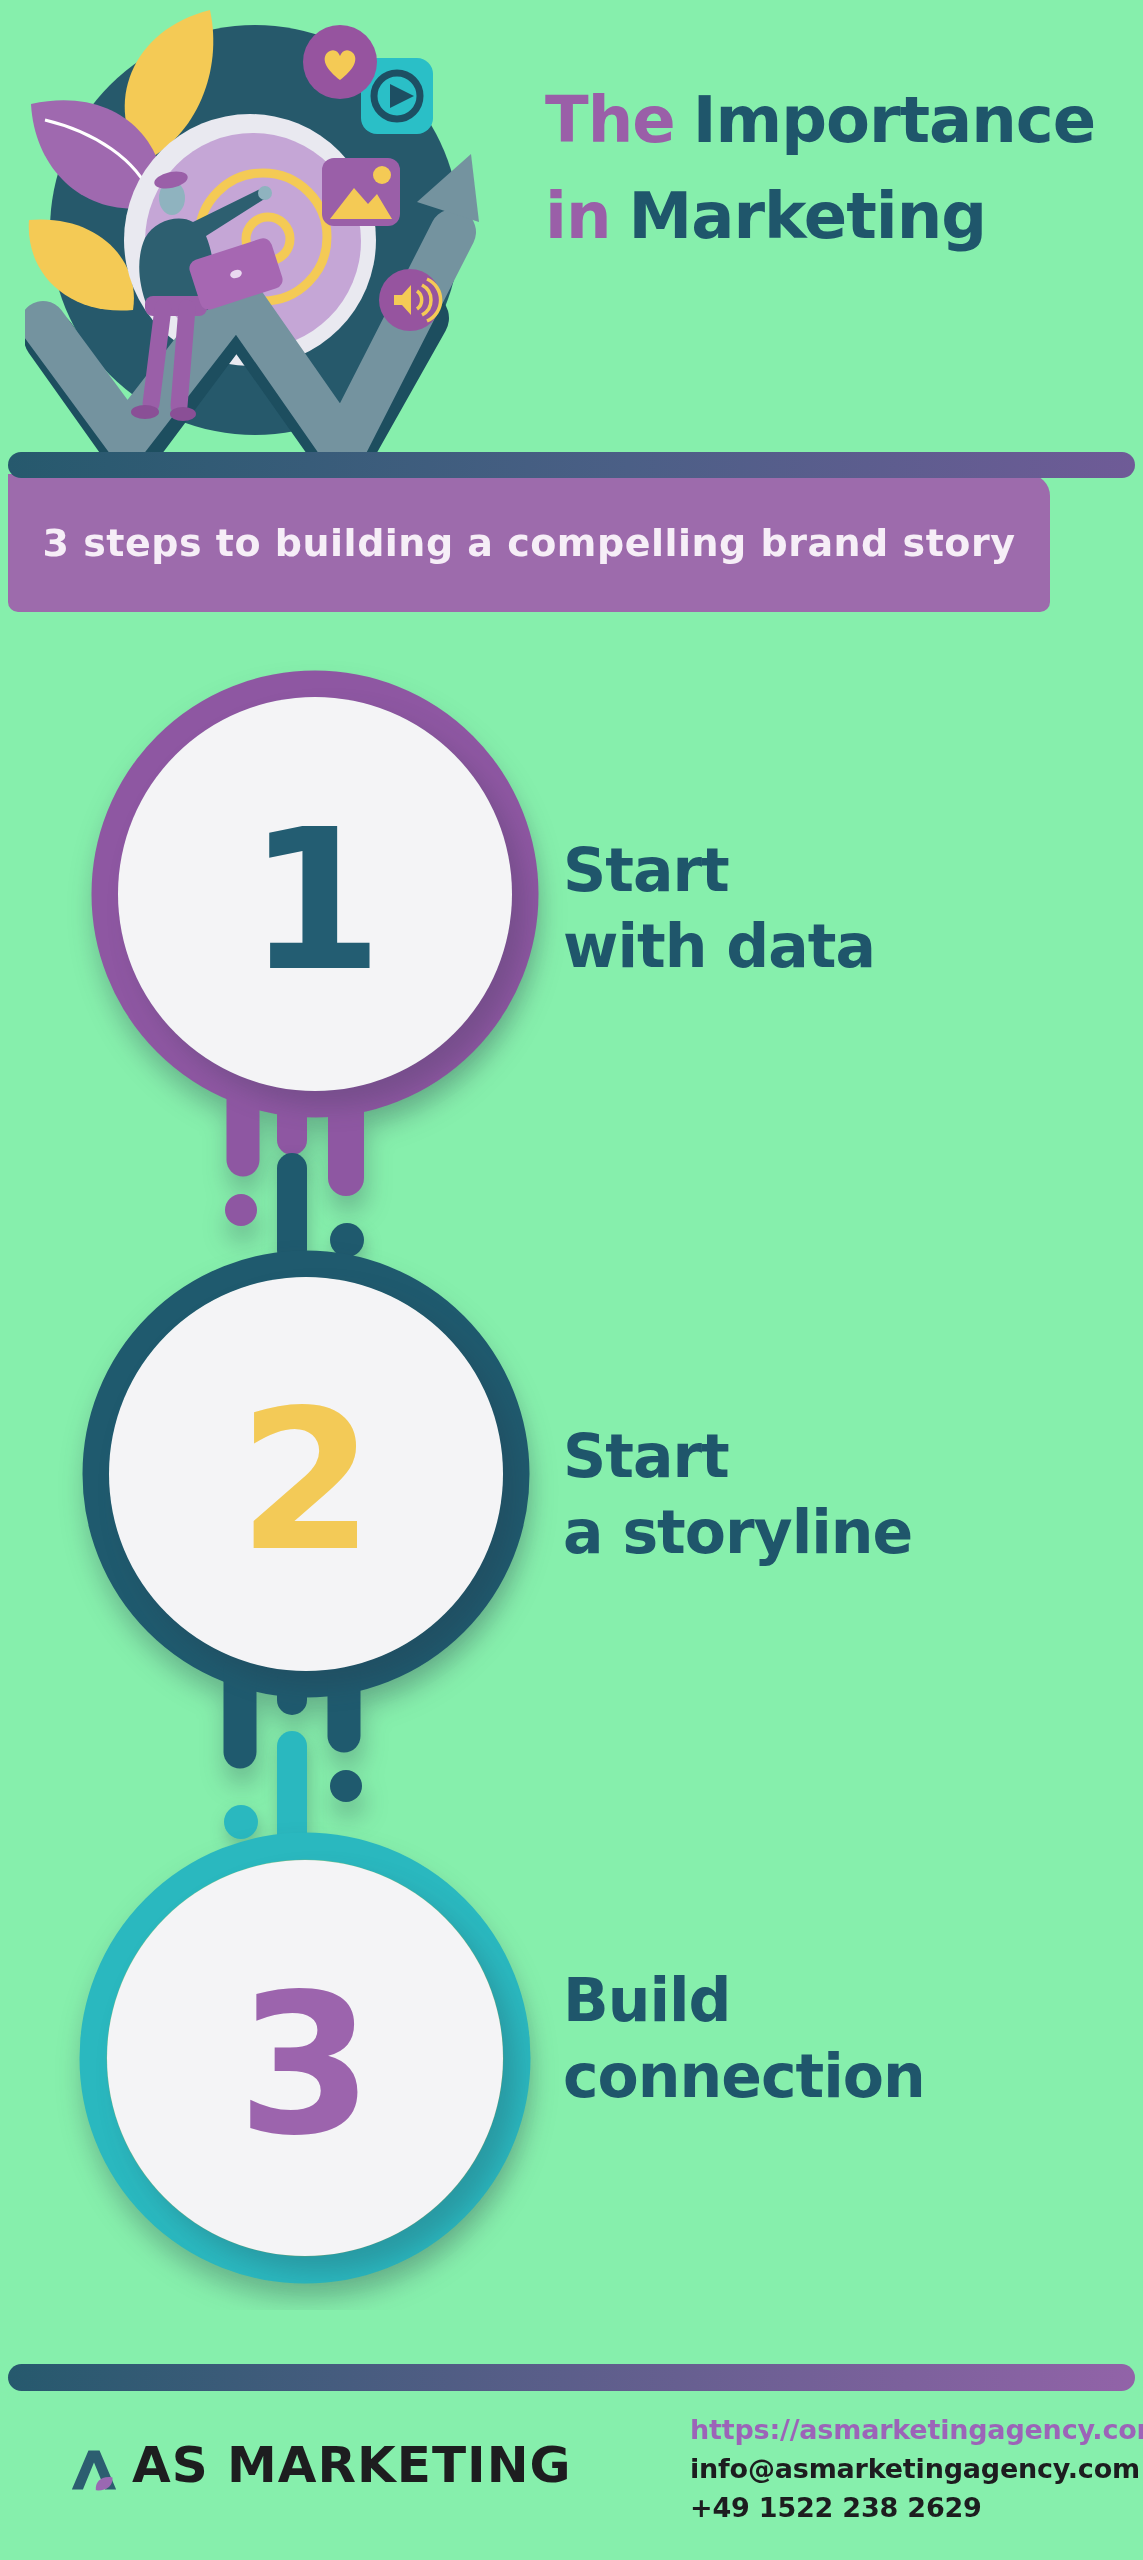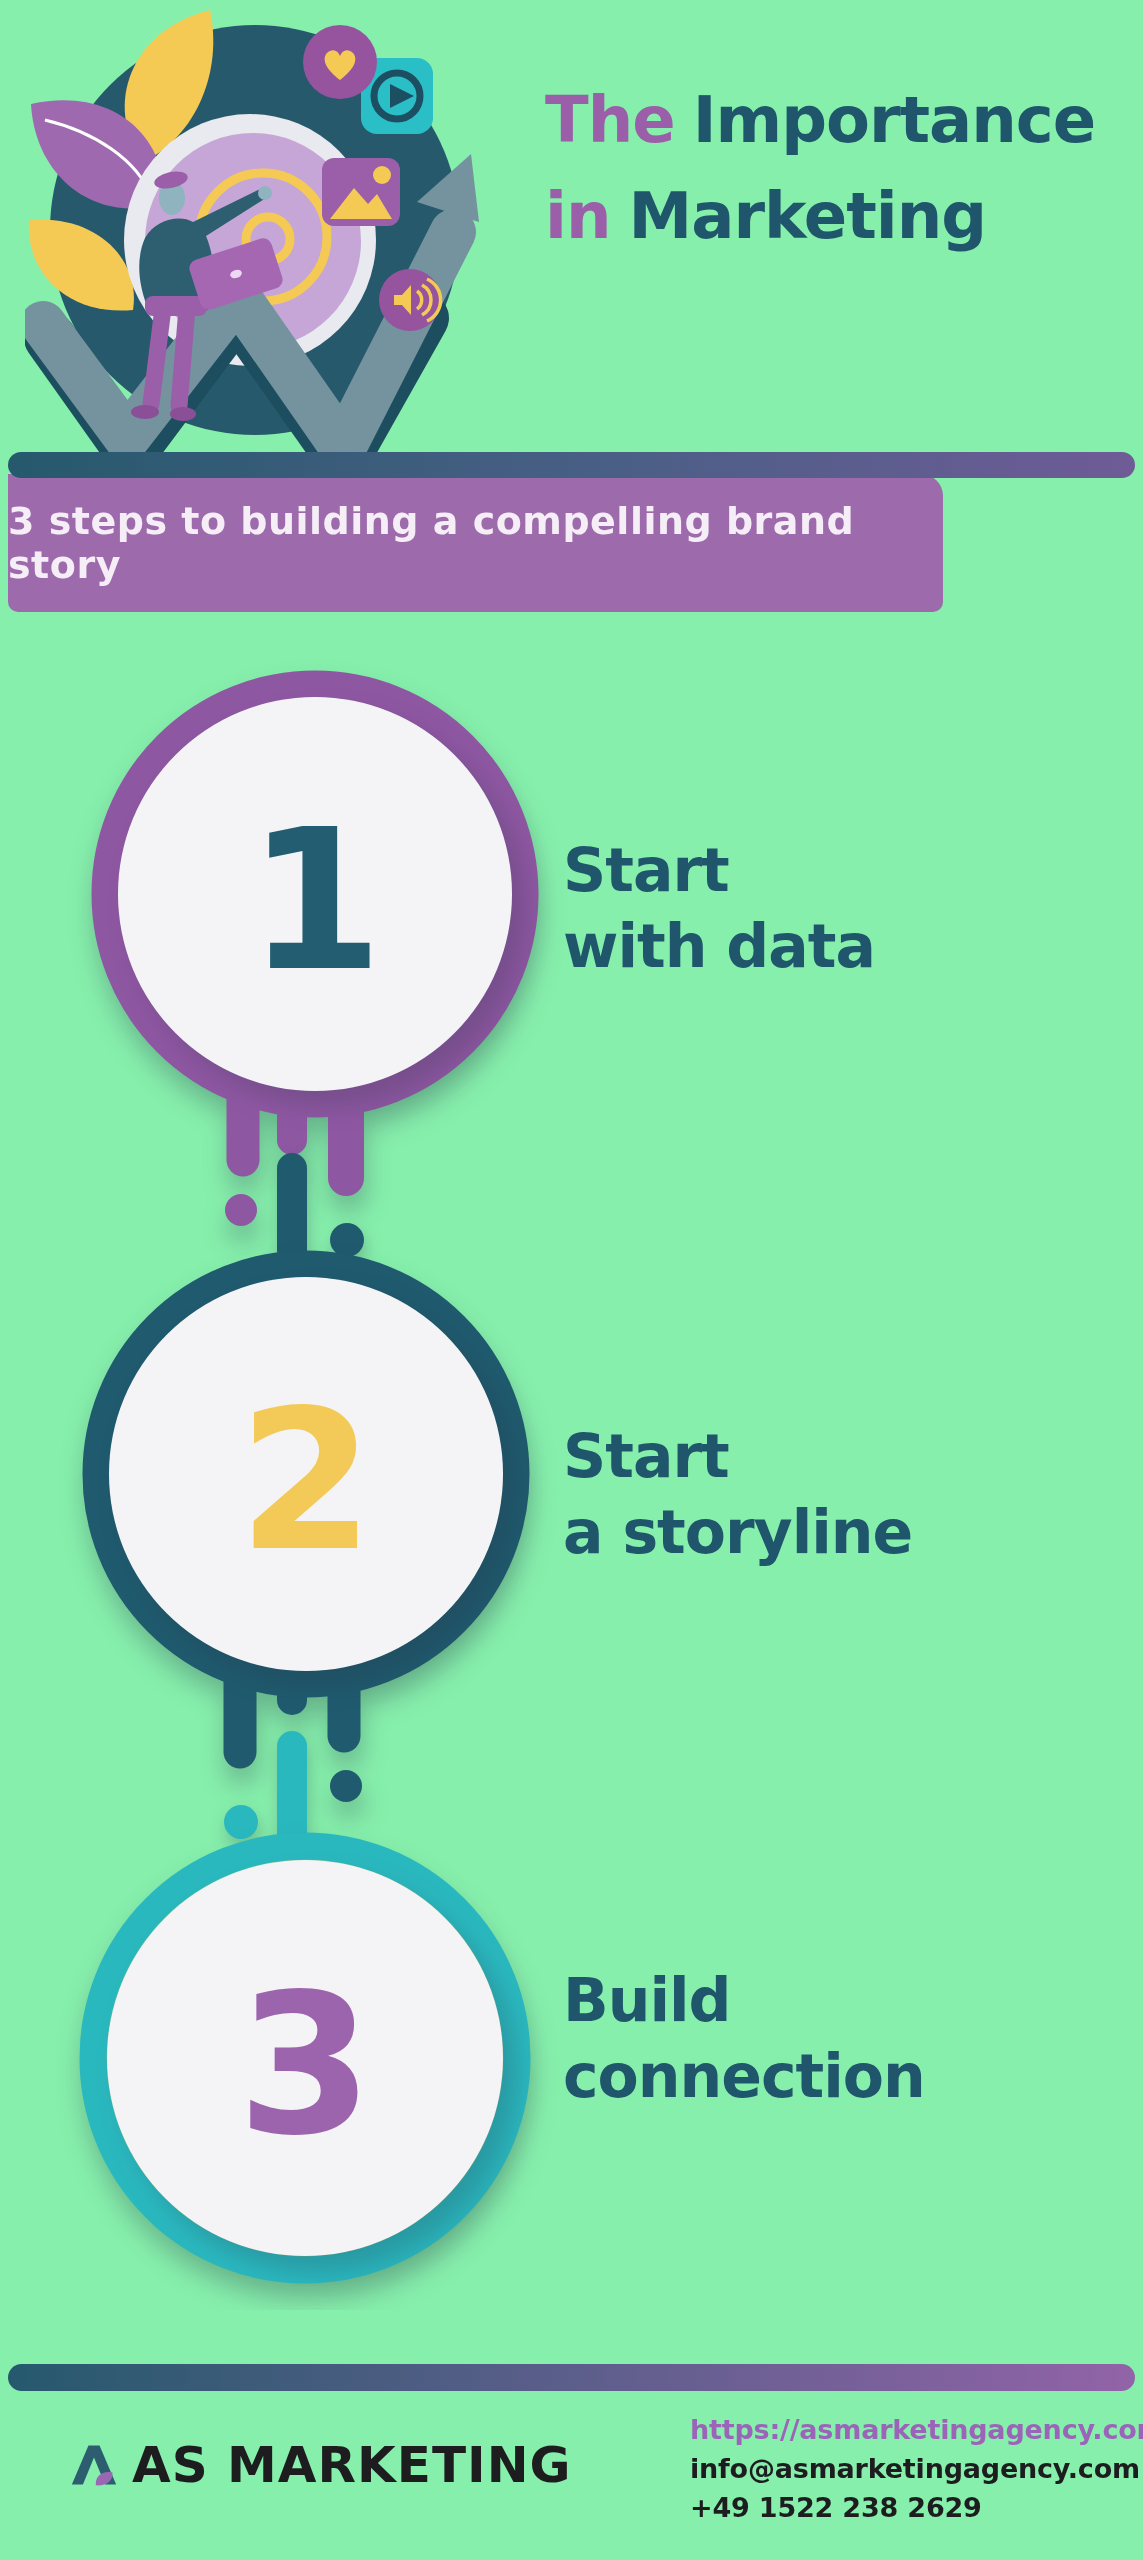--- a/index.html
+++ b/index.html
@@ -9,38 +9,38 @@
   
   .illus{position:absolute;left:25px;top:8px;width:470px;height:470px;}
   .title{position:absolute;left:545px;top:72px;}
   .t-line{font-size:64px;line-height:96px;font-weight:700;letter-spacing:-1px;white-space:nowrap;}
   .t-prefix{color:var(--purple);margin-right:18px;}
   .t-rest{color:var(--dark_teal);}
 
   
   .top-bar{position:absolute;left:8px;top:452px;width:1127px;height:26px;border-radius:13px;z-index:2;
            background:linear-gradient(90deg,var(--bar_left),var(--bar_mid) 55%,var(--bar_right));}
-  .banner{position:absolute;left:8px;top:474px;width:935px;height:138px;background:var(--banner_purple);
+  .banner{position:absolute;left:8px;top:474px;width:1042px;height:138px;background:var(--banner_purple);
           border-radius:0 22px 10px 10px;display:flex;align-items:center;justify-content:center;z-index:1;}
   .banner span{font-size:38px;font-weight:700;color:var(--banner_text);letter-spacing:.5px;}
 
   
   .steps-svg{position:absolute;left:40px;top:650px;width:540px;height:1660px;}
   .shadow-ring{filter:drop-shadow(2px 16px 12px rgba(35,45,65,.28));}
   .shadow-stem{filter:drop-shadow(2px 8px 8px rgba(35,45,65,.25));}
   .inner{filter:drop-shadow(14px 16px 12px rgba(35,45,65,.22));}
   .step-num{font-size:195px;font-weight:700;text-anchor:middle;dominant-baseline:central;
             font-family:"DejaVu Sans","Liberation Sans",sans-serif;}
   .step-label{position:absolute;left:563px;color:var(--dark_teal);font-weight:700;
               font-size:60px;line-height:76px;letter-spacing:-1px;white-space:nowrap;}
 
   
   .footer-bar{position:absolute;left:8px;top:2364px;width:1127px;height:27px;border-radius:14px;
               background:linear-gradient(90deg,var(--bar_left),var(--footer_bar_right));}
-  .footer-logo-row{position:absolute;left:70px;top:2436px;display:flex;align-items:center;gap:14px;}
+  .footer-logo-row{position:absolute;left:70px;top:2436px;display:flex;align-items:flex-end;gap:14px;}
   .company{font-size:50px;font-weight:700;color:var(--text_black);letter-spacing:1px;white-space:nowrap;}
   .contacts{position:absolute;left:690px;top:2410px;font-size:27px;font-weight:700;line-height:39px;
             letter-spacing:-.2px;white-space:nowrap;}
   .website{color:var(--link_purple);}
   .email,.phone{color:var(--text_black);}
 </style>
 </head>
 <body>
 
 <div class="canvas">

